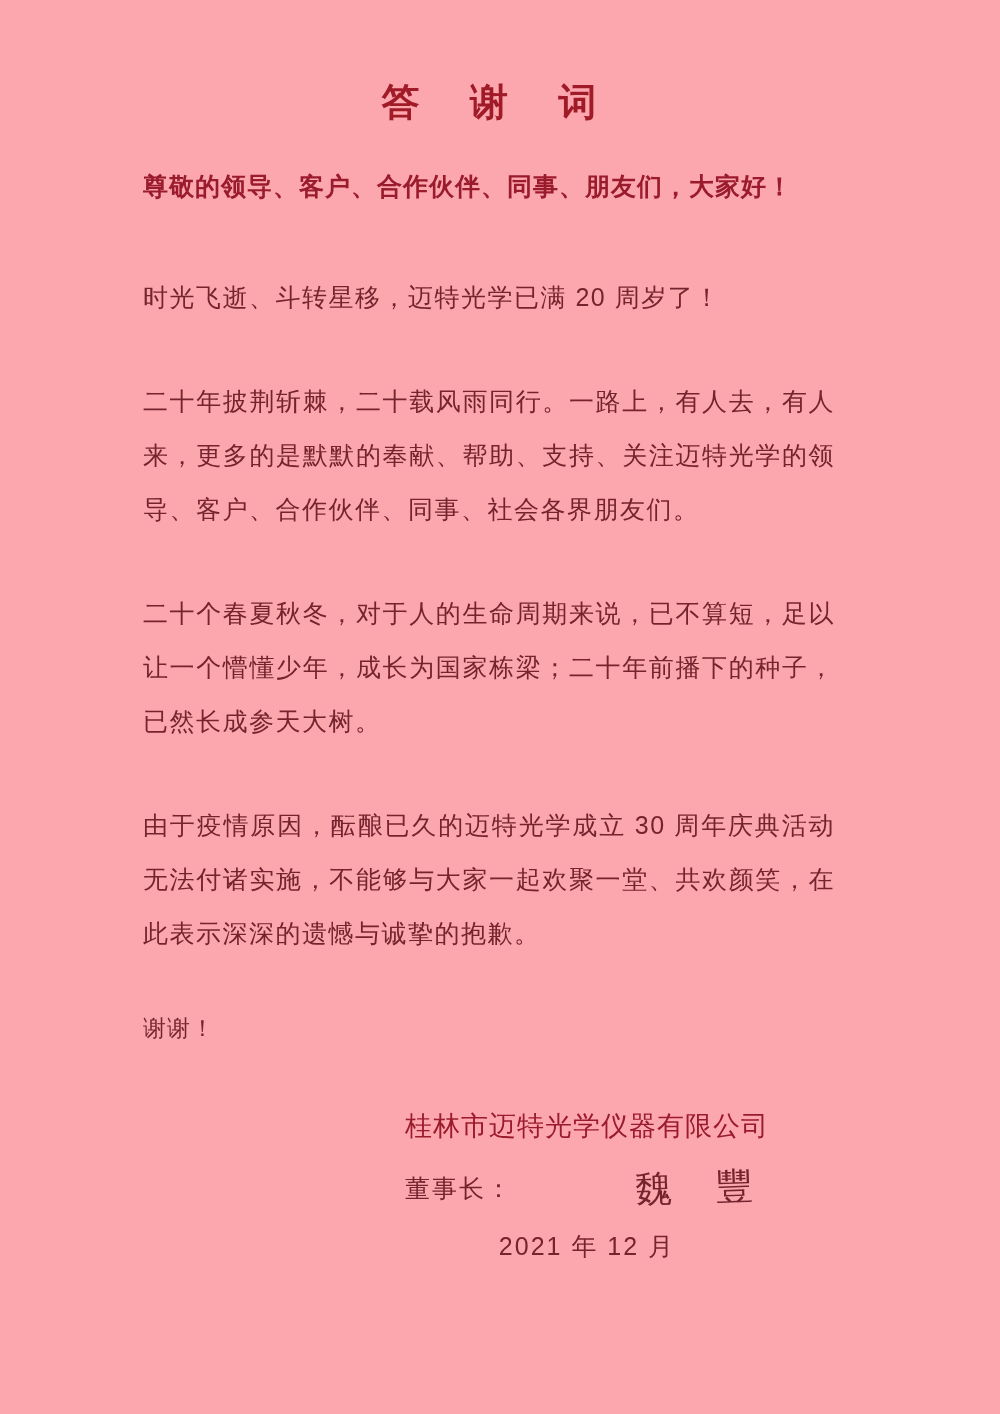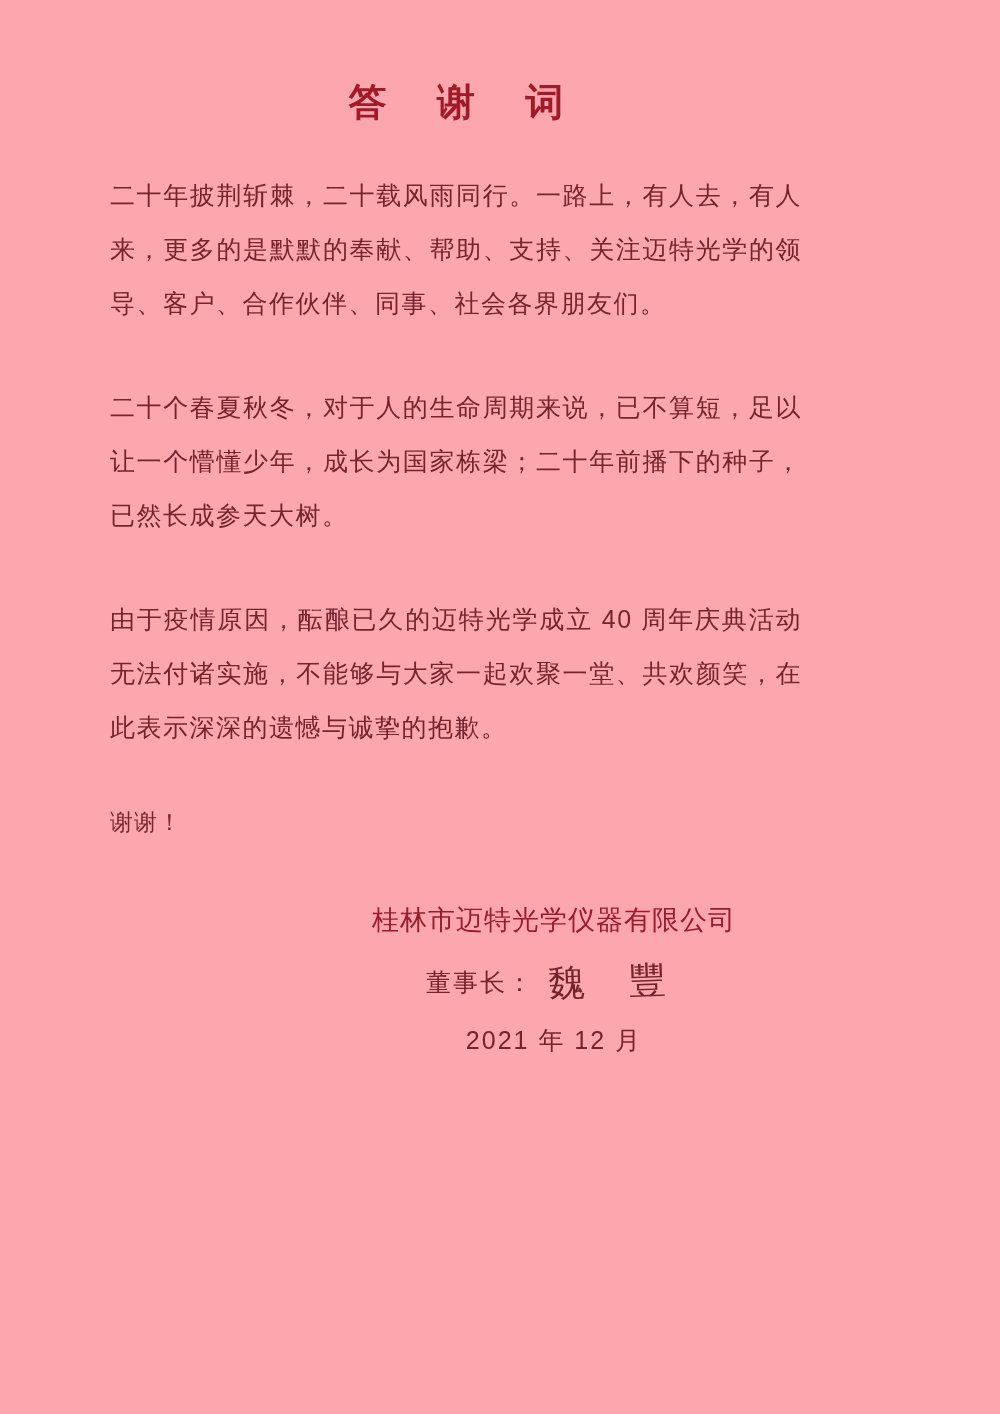--- a/index.html
+++ b/index.html
@@ -12,20 +12,21 @@
     background: #FCA7AE;
     overflow: hidden;
   }
   .page {
     box-sizing: border-box;
     width: 886px;
     height: 1414px;
     padding: 62px 84px 0 110px;
     font-family: "Liberation Sans", sans-serif;
     color: #75242E;
+    margin-left: 33px;
   }
   .doc-title {
     text-align: center;
     color: #A01A28;
     font-weight: bold;
     font-size: 38px;
     letter-spacing: 20px;
     padding-left: 20px; 
     margin: 16px 0 42px 0;
     line-height: 48px;
@@ -64,21 +65,21 @@
     letter-spacing: 1px;
     line-height: 36px;
   }
   .sig-line {
     margin-top: 22px;
     font-size: 25px;
     line-height: 44px;
     letter-spacing: 2px;
     display: flex;
     align-items: center;
-    justify-content: center;
+    justify-content: space-between;
   }
   .sig-name {
     font-family: "DejaVu Sans", cursive;
     font-size: 37px;
     letter-spacing: 16px;
     margin-left: 14px;
     transform: rotate(-2deg);
     font-weight: normal;
   }
   .date-line {
@@ -88,27 +89,29 @@
     line-height: 36px;
   }
 </style>
 </head>
 <body>
 
 <div class="page">
 
   <h1 class="doc-title">答 谢 词</h1>
 
+  <p class="salutation">尊敬的领导、客户、合作伙伴、同事、朋友们，大家好！</p>
 
+  <p class="body-para">时光飞逝、斗转星移，迈特光学已满 20 周岁了！</p>
 
   <p class="body-para">二十年披荆斩棘，二十载风雨同行。一路上，有人去，有人来，更多的是默默的奉献、帮助、支持、关注迈特光学的领导、客户、合作伙伴、同事、社会各界朋友们。</p>
 
   <p class="body-para">二十个春夏秋冬，对于人的生命周期来说，已不算短，足以让一个懵懂少年，成长为国家栋梁；二十年前播下的种子，已然长成参天大树。</p>
 
-  <p class="body-para">由于疫情原因，酝酿已久的迈特光学成立 40 周年庆典活动无法付诸实施，不能够与大家一起欢聚一堂、共欢颜笑，在此表示深深的遗憾与诚挚的抱歉。</p>
+  <p class="body-para">由于疫情原因，酝酿已久的迈特光学成立 30 周年庆典活动无法付诸实施，不能够与大家一起欢聚一堂、共欢颜笑，在此表示深深的遗憾与诚挚的抱歉。</p>
 
 
   <p class="closing">谢谢！</p>
 
   <div class="sig-block">
     <div class="company-name">桂林市迈特光学仪器有限公司</div>
 
     <div class="sig-line">
       <span>董事长：</span>
       <span class="sig-name">魏 豐</span>

